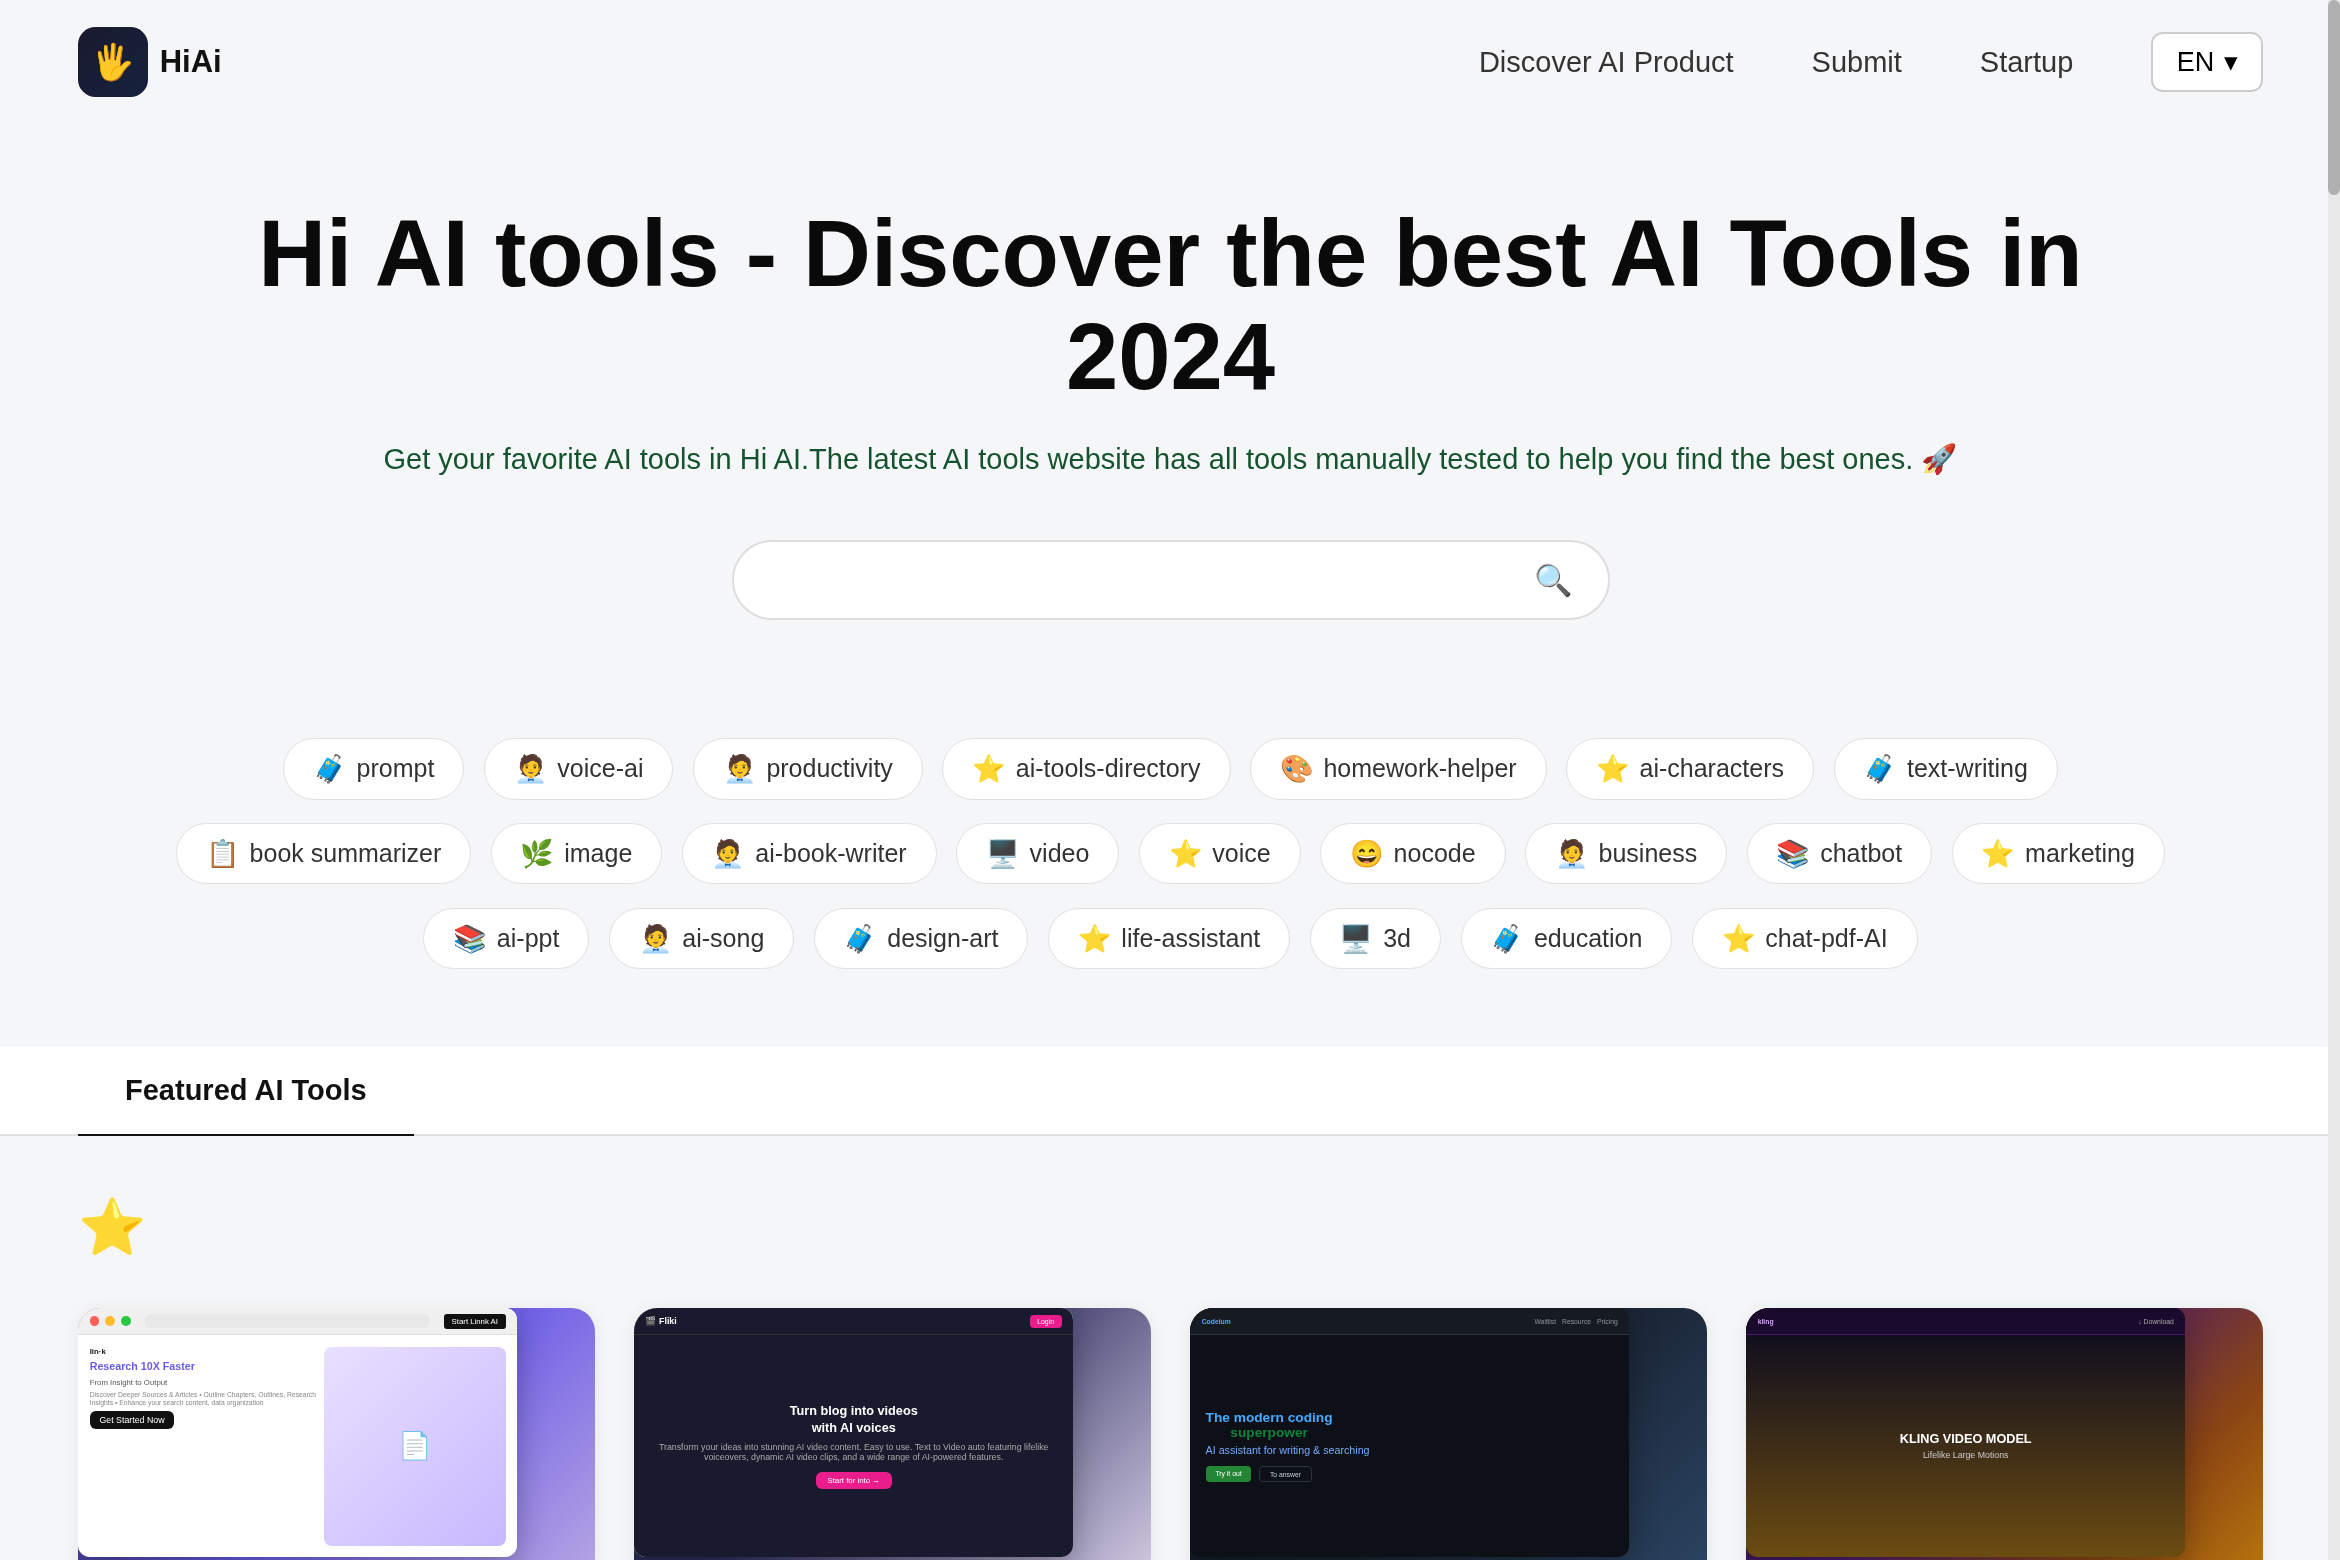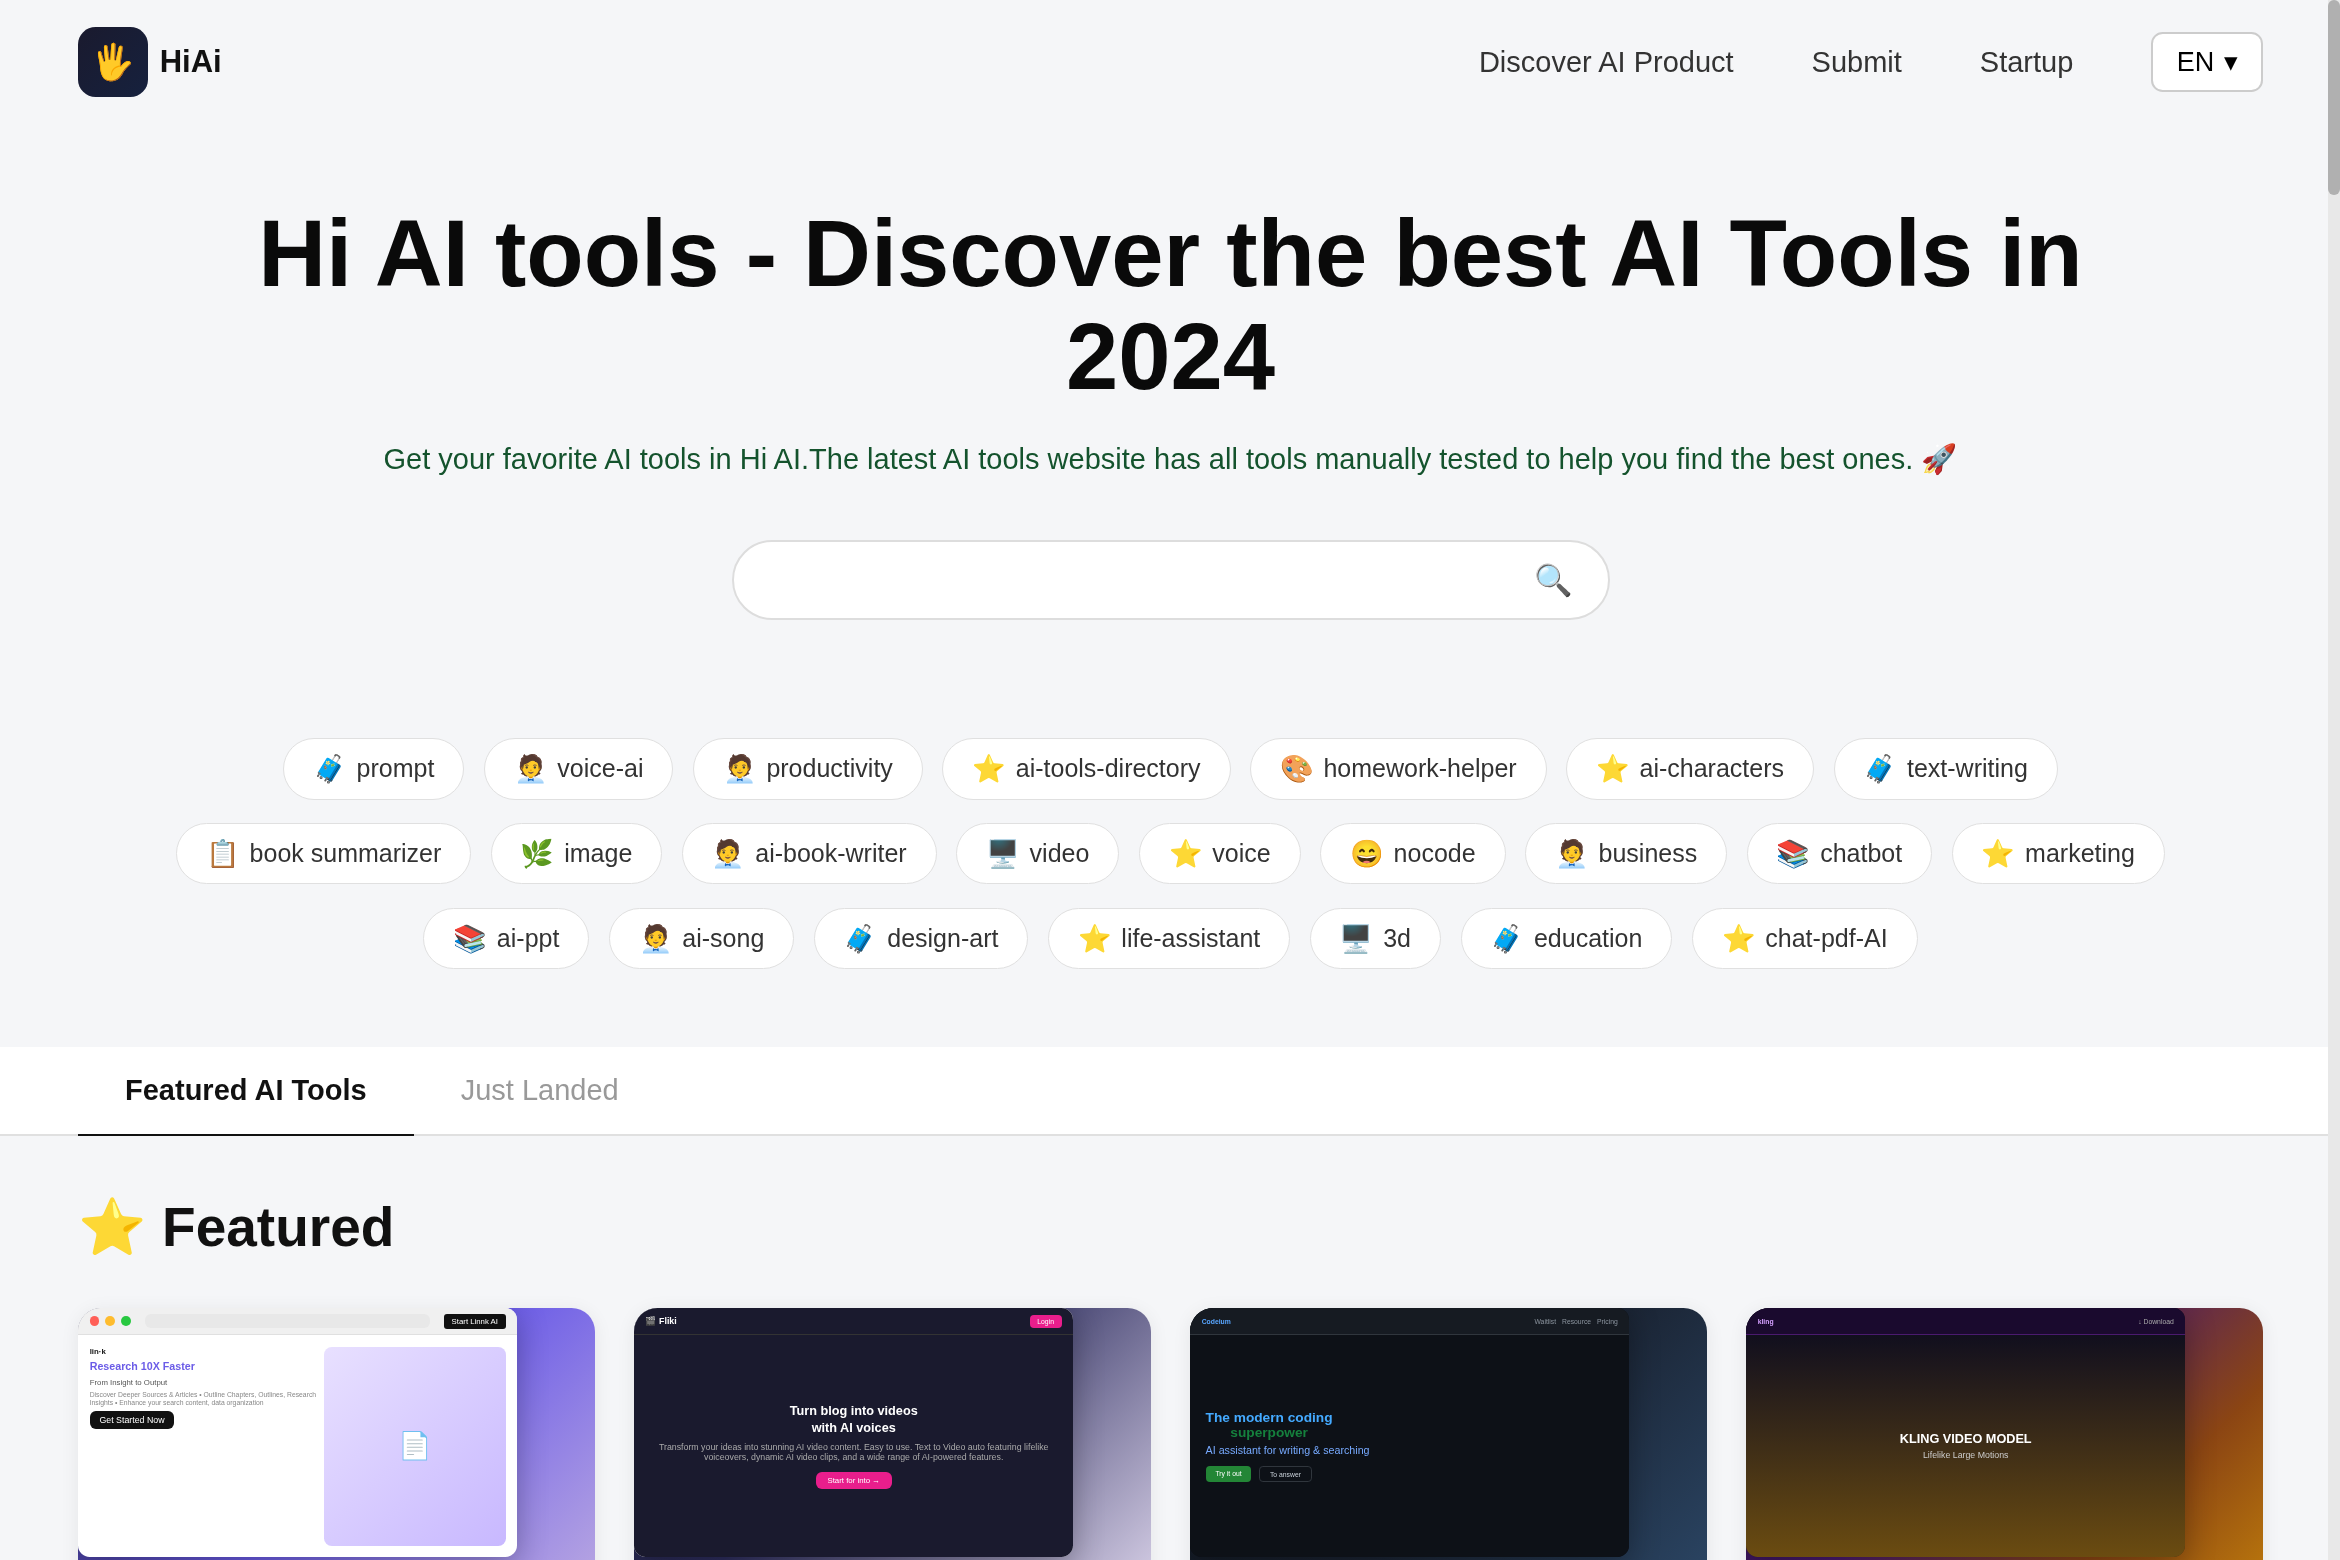--- a/index.html
+++ b/index.html
@@ -452,29 +452,25 @@
         <span class="tag-emoji">⭐</span>
         <span>chat-pdf-AI</span>
       </div>
   </div>
 </div>
 
 <div class="tabs-bar">
   <div class="tab active">
     <span>Featured AI Tools</span>
   </div>
-  <div class="tab inactive">
-    <span>Just Landed</span>
-  </div>
 </div>
 
 <section class="featured-section">
   <h2 class="section-title">
     <span>⭐</span>
-    <span>Featured</span>
   </h2>
 
   <div class="cards-grid">
 
     <div class="card">
       <div class="card-image card-img-linnk">
         <div class="mock-screen" style="display:flex; flex-direction:column;">
           <div class="mock-header">
             <div class="mock-dot" style="background:#ff5f57;"></div>
             <div class="mock-dot" style="background:#febc2e;"></div>

